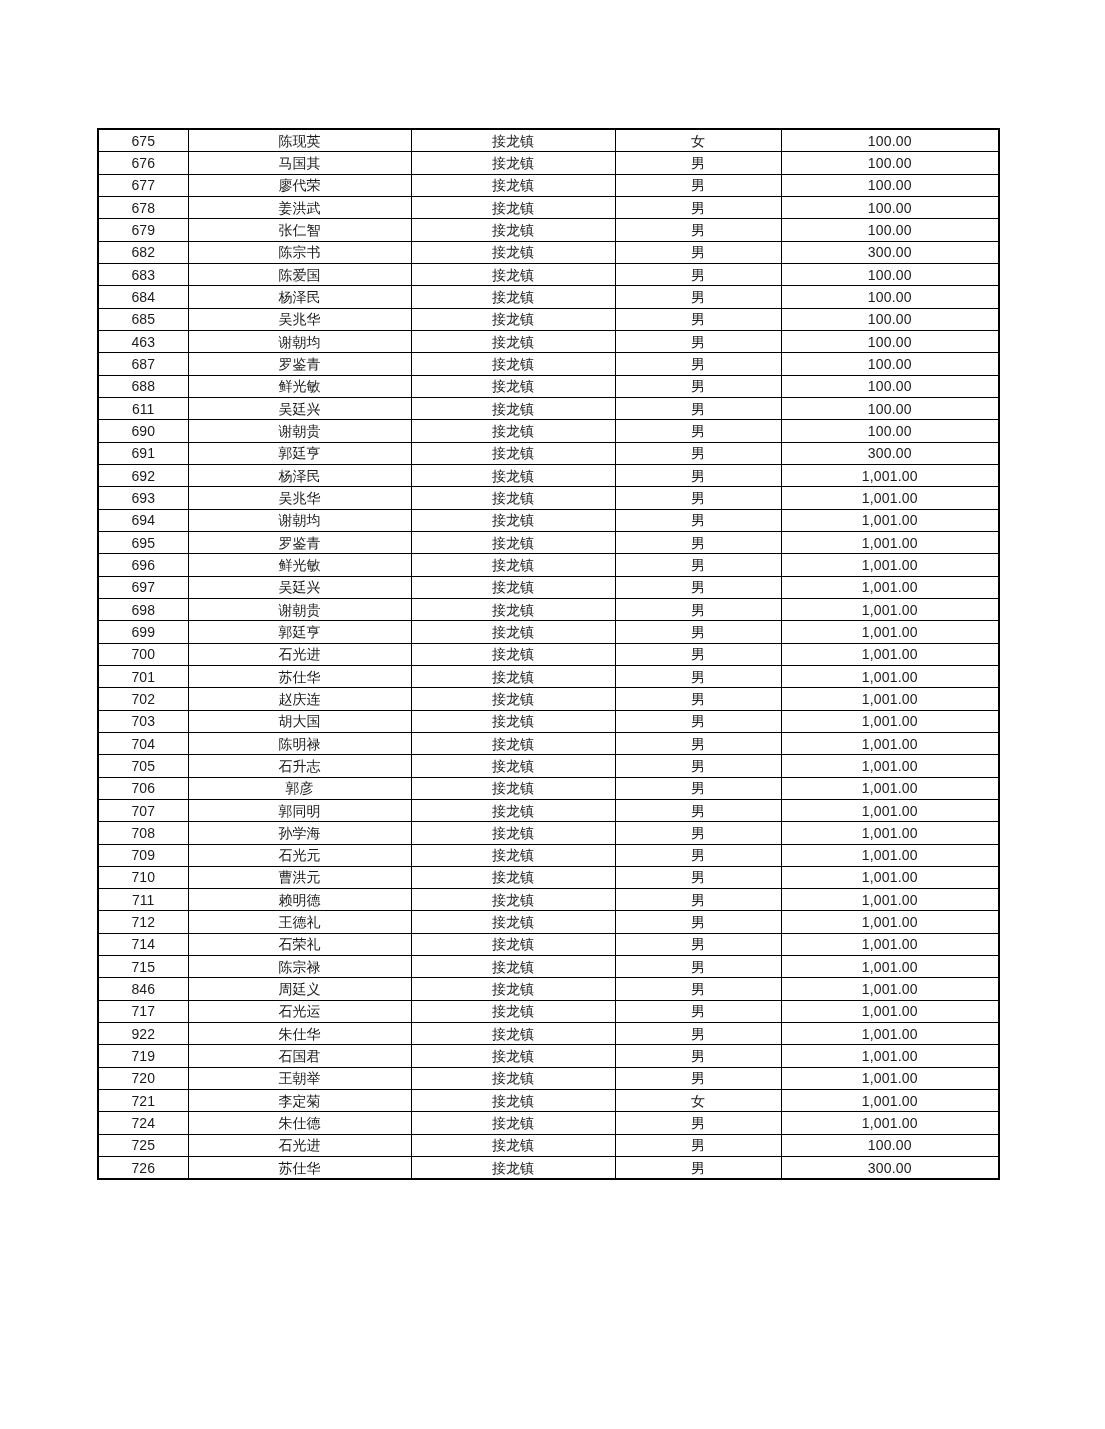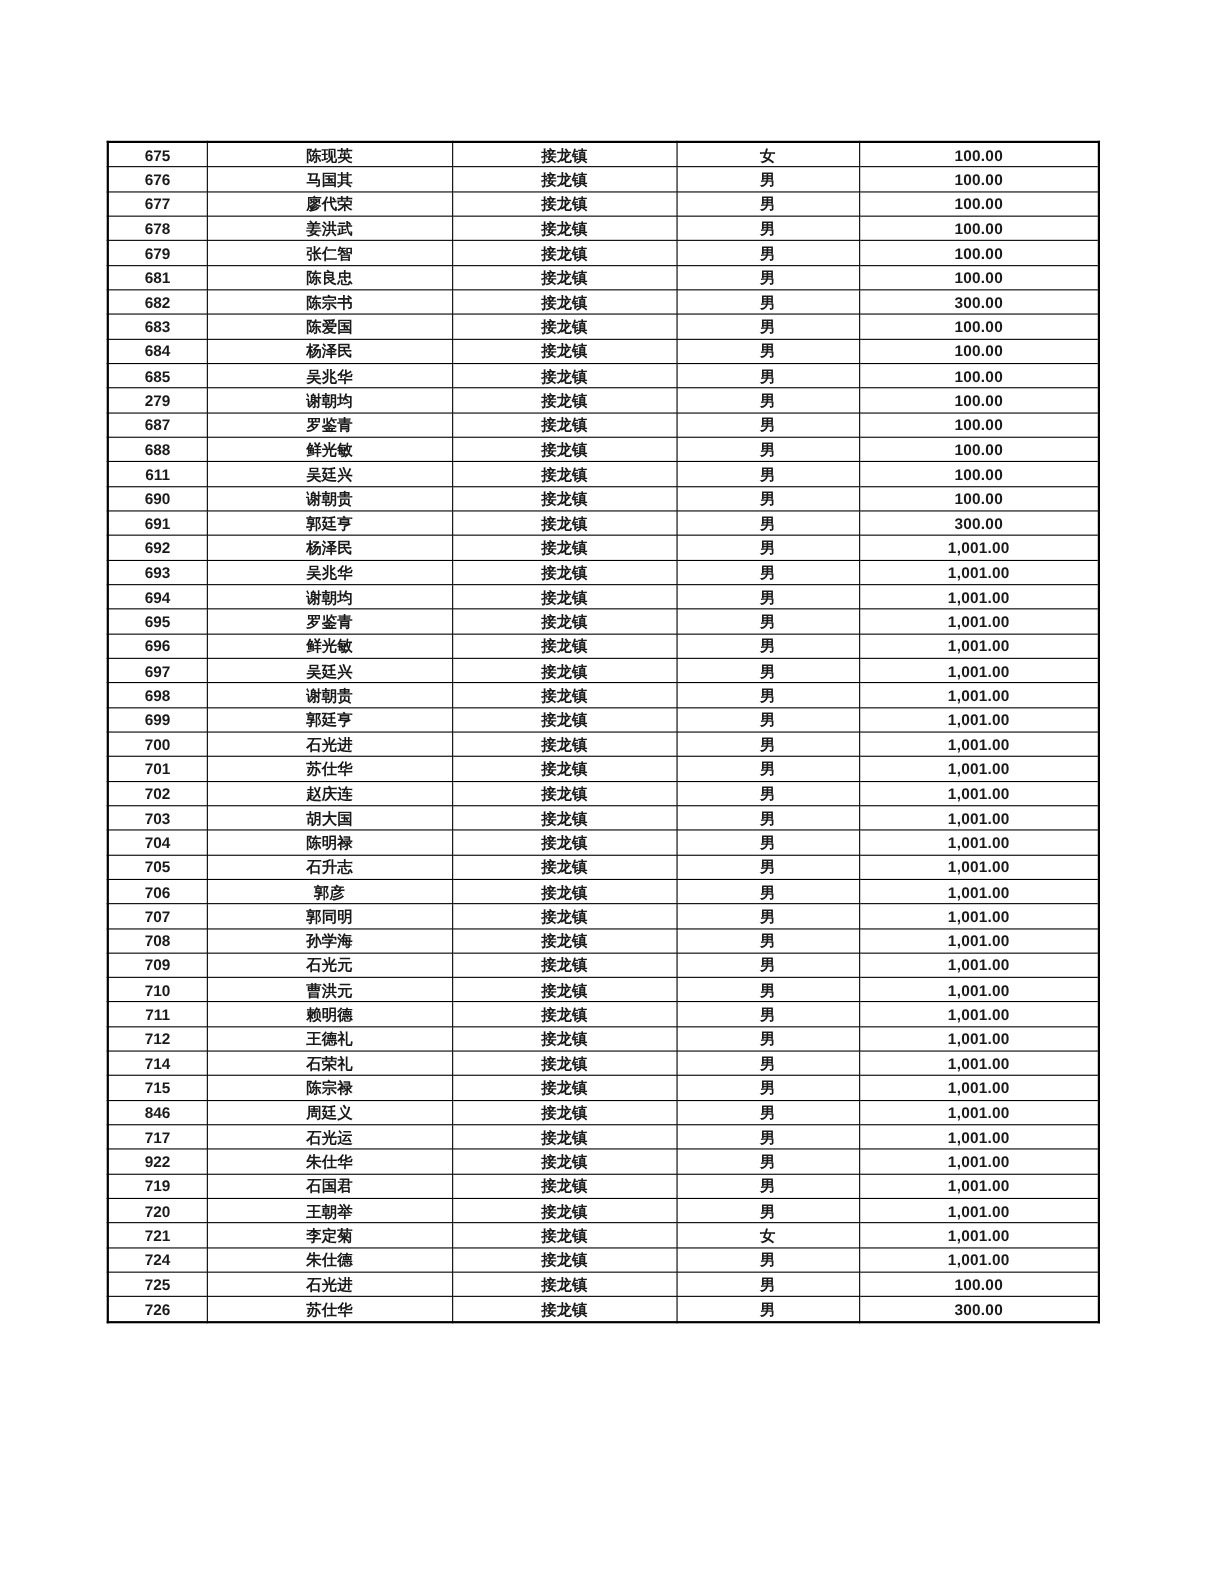--- a/index.html
+++ b/index.html
@@ -21,21 +21,20 @@
     height: 1429px;
     background: #ffffff;
   }
   table.doc-table {
     position: absolute;
     left: 97px;
     top: 128px;
     width: 901px;
     border-collapse: collapse;
     table-layout: fixed;
-    font-weight: bold;
   }
   table.doc-table td {
     border: 1px solid #000000;
     height: 21.33px;
     padding: 0;
     text-align: center;
     vertical-align: middle;
     font-size: 14px;
     line-height: 1;
     color: #1a1a1a;
@@ -90,27 +89,20 @@
     <td class="col-amount">100.00</td>
   </tr>
         <tr>
     <td class="col-no">679</td>
     <td class="col-name">张仁智</td>
     <td class="col-town">接龙镇</td>
     <td class="col-gender">男</td>
     <td class="col-amount">100.00</td>
   </tr>
         <tr>
-    <td class="col-no">681</td>
-    <td class="col-name">陈良忠</td>
-    <td class="col-town">接龙镇</td>
-    <td class="col-gender">男</td>
-    <td class="col-amount">100.00</td>
-  </tr>
-        <tr>
     <td class="col-no">682</td>
     <td class="col-name">陈宗书</td>
     <td class="col-town">接龙镇</td>
     <td class="col-gender">男</td>
     <td class="col-amount">300.00</td>
   </tr>
         <tr>
     <td class="col-no">683</td>
     <td class="col-name">陈爱国</td>
     <td class="col-town">接龙镇</td>
@@ -125,21 +117,21 @@
     <td class="col-amount">100.00</td>
   </tr>
         <tr>
     <td class="col-no">685</td>
     <td class="col-name">吴兆华</td>
     <td class="col-town">接龙镇</td>
     <td class="col-gender">男</td>
     <td class="col-amount">100.00</td>
   </tr>
         <tr>
-    <td class="col-no">279</td>
+    <td class="col-no">463</td>
     <td class="col-name">谢朝均</td>
     <td class="col-town">接龙镇</td>
     <td class="col-gender">男</td>
     <td class="col-amount">100.00</td>
   </tr>
         <tr>
     <td class="col-no">687</td>
     <td class="col-name">罗鉴青</td>
     <td class="col-town">接龙镇</td>
     <td class="col-gender">男</td>

